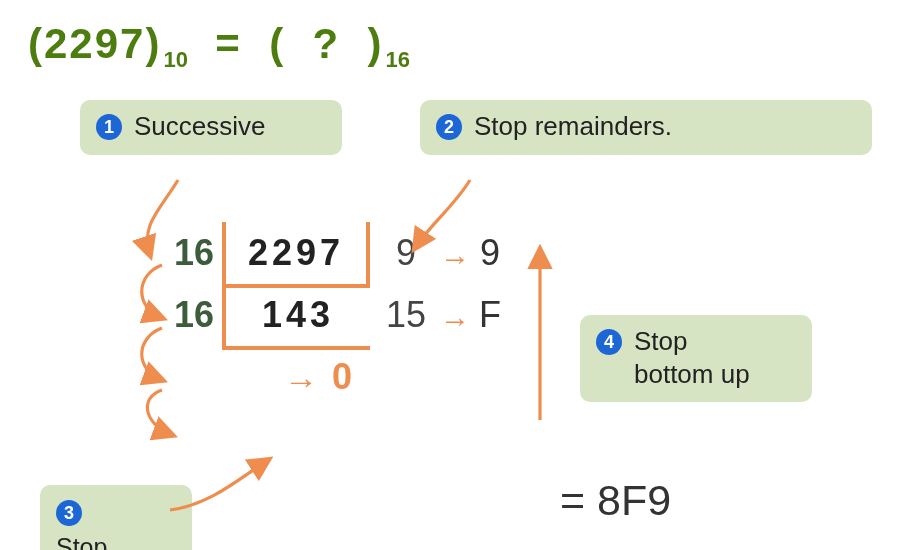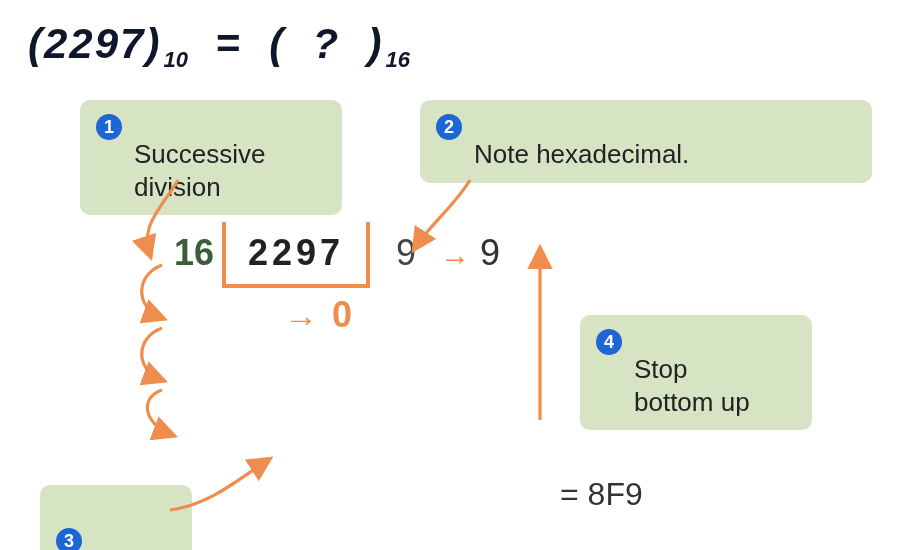--- a/index.html
+++ b/index.html
@@ -18,24 +18,23 @@
     height: 550px;
   }
   .abs { position: absolute; }
 
   
   .eq {
     top: 20px;
     left: 28px;
     font-size: 42px;
     font-weight: 800;
-    color: #0f172a;
+    color: #4d7c0f;
     white-space: nowrap;
     letter-spacing: 2px;
-    font-style: italic;
   }
   .eq .sub {
     font-size: 22px;
     vertical-align: sub;
     font-weight: 700;
     letter-spacing: 0;
     padding-left: 2px;
   }
 
   
@@ -58,21 +57,21 @@
     border-radius: 50%;
     background: #1c66d6;
     color: #fff;
     font-weight: 700;
     font-size: 18px;
     align-items: center;
     justify-content: center;
     flex: 0 0 26px;
     margin-top: 4px;
   }
-  .callout-text { display: block; margin-top: 28px; }
+  .callout-text { display: block; }
 
   #c1 { top: 100px; left: 80px; width: 230px; }
   #c2 { top: 100px; left: 420px; width: 420px; }
   #c3 { top: 485px; left: 40px; width: 120px; }
   #c4 { top: 315px; left: 580px; width: 200px; }
 
   
   .tbl {
     top: 222px;
     left: 160px;
@@ -128,21 +127,21 @@
     font-weight: 800;
     padding-left: 120px;
     font-size: 36px;
   }
   .zero-row .arrow-small { font-size: 34px; }
 
   
   .result {
     top: 476px;
     left: 560px;
-    font-size: 32px;
+    font-size: 43px;
     color: #333;
     font-weight: 500;
   }
 
   
   svg.arrows {
     position: absolute;
     top: 0;
     left: 0;
     width: 900px;
@@ -164,28 +163,27 @@
 <div class="abs eq">
   <span>(</span><span>2297</span><span>)</span><span class="sub">10</span>
   &nbsp;<span>=</span>&nbsp;
   <span>(</span>&nbsp;&nbsp;<span>?</span>&nbsp;&nbsp;<span>)</span><span class="sub">16</span>
 </div>
 
 <div id="c1" class="abs callout">
   <span class="badge">1</span>
   <span class="callout-text">
     <span>Successive</span><br>
-    <span>division</span>
   </span>
 </div>
 
 <div id="c2" class="abs callout">
   <span class="badge">2</span>
   <span class="callout-text">
-    <span>Note hexadecimal.</span><br>
+    <span>Stop remainders.</span><br>
   </span>
 </div>
 
 <div id="c3" class="abs callout small">
   <span class="callout-text">
     <span class="badge" style="margin-bottom:6px;">3</span><br>
     <span>Stop</span>
   </span>
 </div>
 
@@ -193,20 +191,23 @@
   <span class="badge">4</span>
   <span class="callout-text">
     <span>Stop</span><br>
     <span>bottom up</span>
   </span>
 </div>
 
 <div class="abs tbl">
   <div class="row">
     <span class="divisor">16</span><span class="dividend" style="border-right:4px solid #ee8d4d;">2297</span><span class="rem">9</span><span class="arrow-small">→</span><span class="hex">9</span>
+  </div>
+  <div class="row">
+    <span class="divisor">16</span><span class="dividend">143</span><span class="rem">15</span><span class="arrow-small">→</span><span class="hex">F</span>
   </div>
   <div class="row zero-row">
     <span class="arrow-small">→</span>&nbsp;<span>0</span>
   </div>
 </div>
 
 <div class="abs result">
   <span>= </span><span>8F9</span>
 </div>
 

